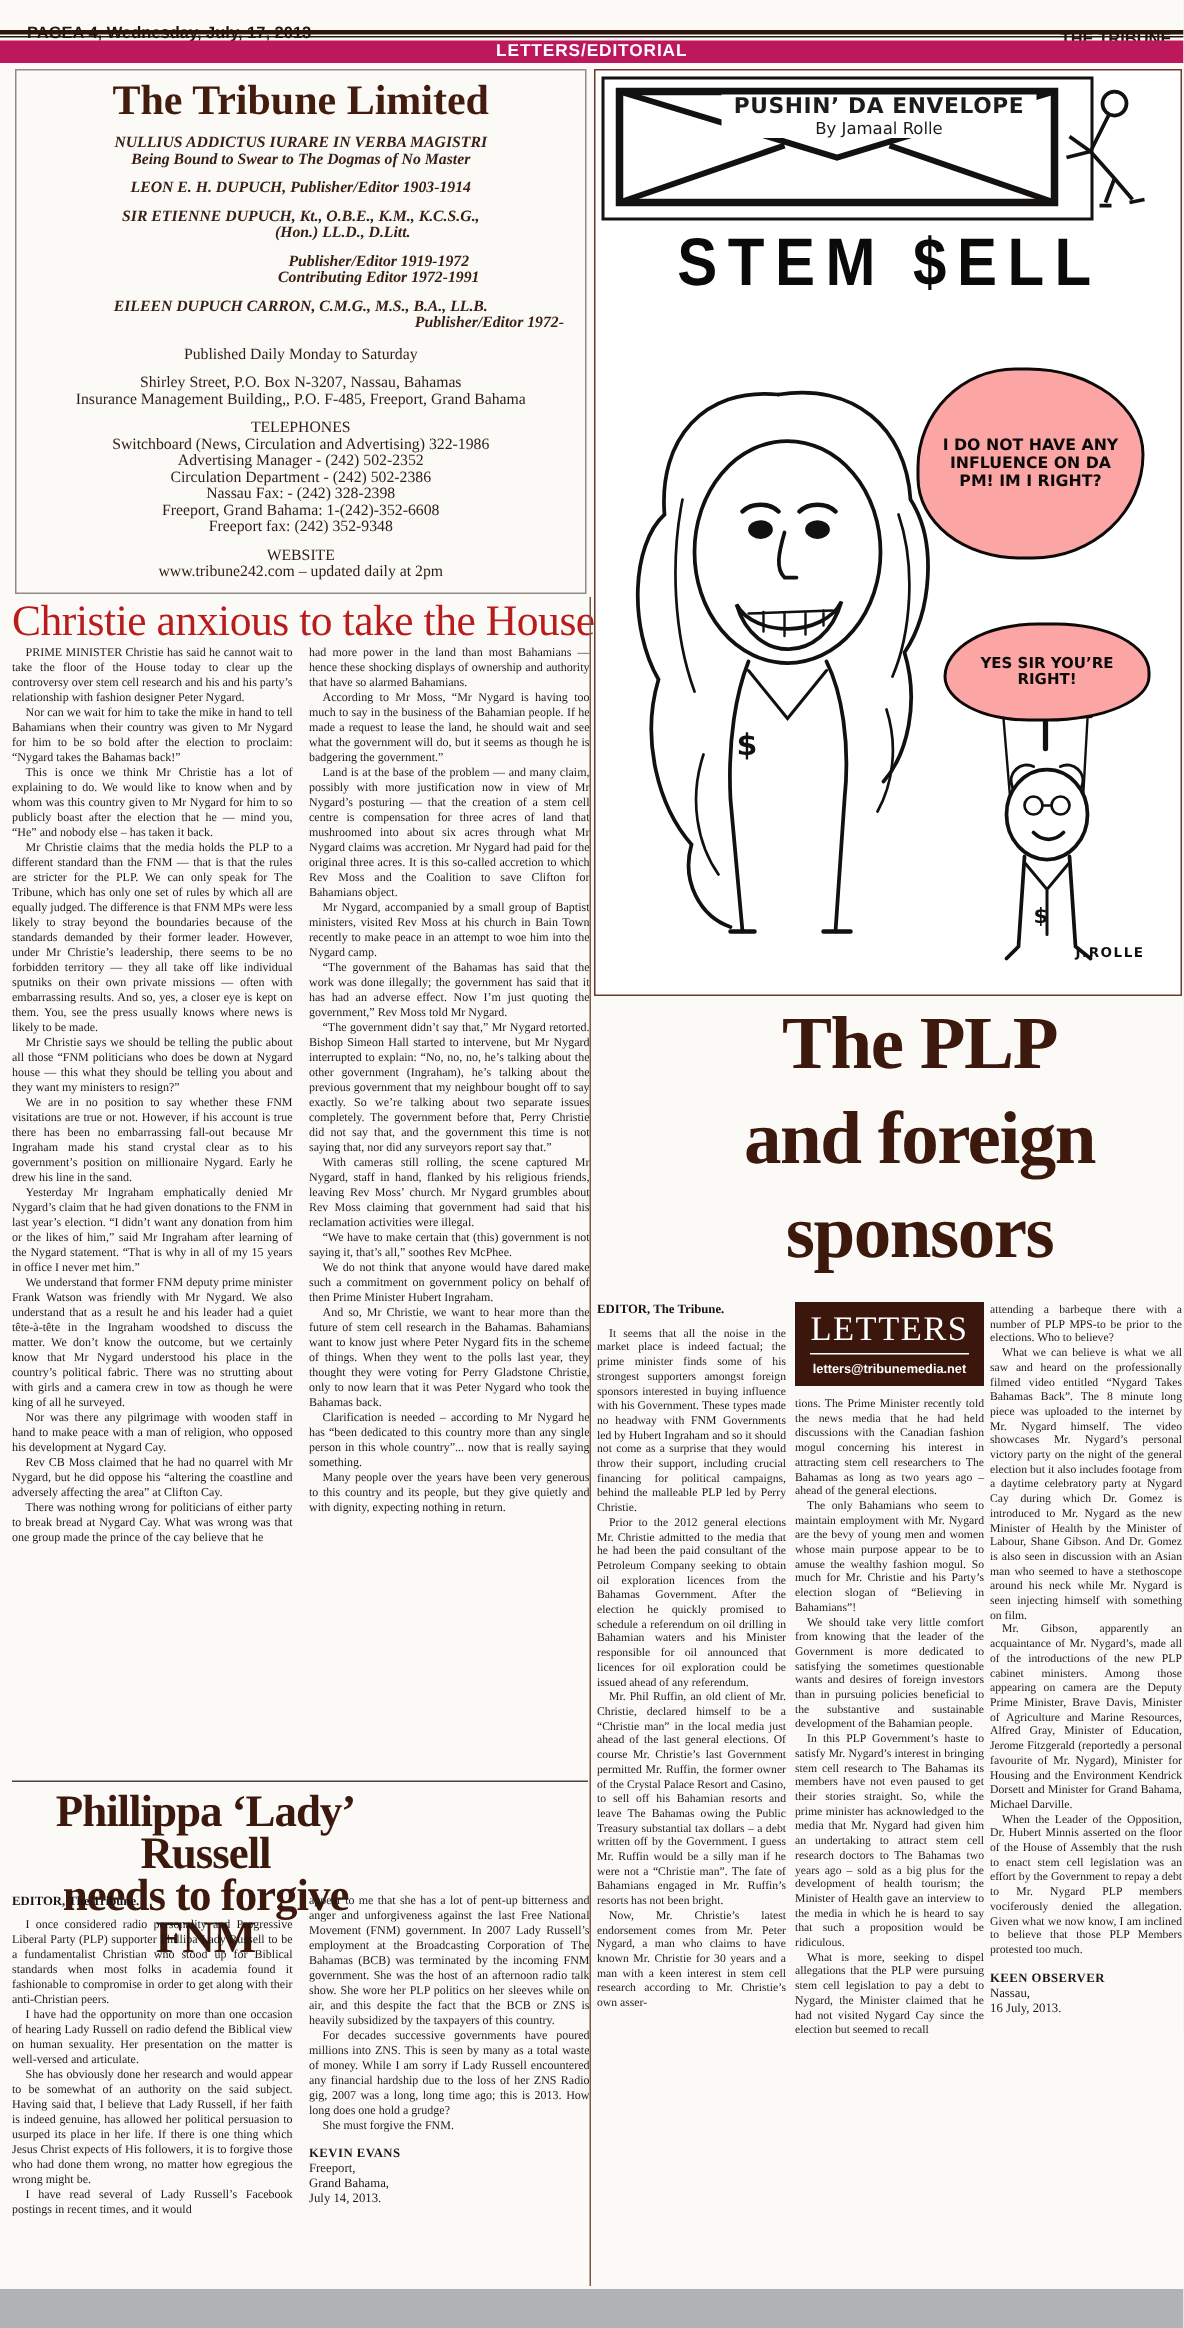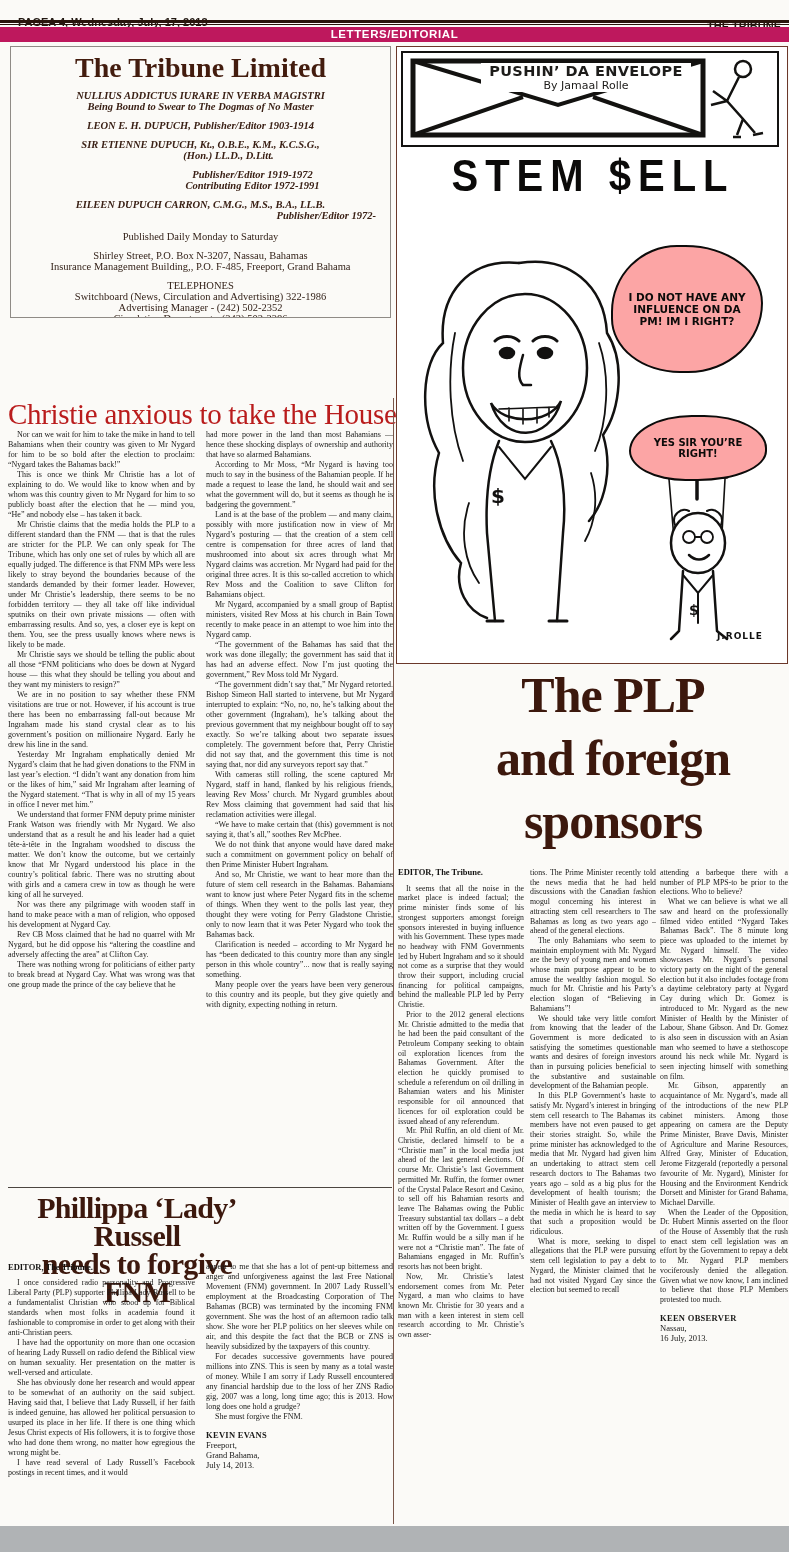--- a/index.html
+++ b/index.html
@@ -10,21 +10,21 @@
     font-family: "Liberation Serif", serif; color: #1d1c1a;
   }
   
   .hdr-left  { position:absolute; left:8px;  top:16px; font:bold 11px "Liberation Sans", sans-serif; color:#221812;margin-left:10px; }
   .hdr-right { position:absolute; right:8px; top:20px; font:bold 11px "Liberation Sans", sans-serif; color:#221812; }
   .rule-a { position:absolute; left:0; top:20px; width:789px; height:2.5px; background:#2a150c; }
   .rule-b { position:absolute; left:0; top:24px; width:789px; height:1px;  background:#2a150c; }
   .banner { position:absolute; left:0; top:27px; width:789px; height:15px; background:#be185d;
             color:#fff; font:bold 11.5px "Liberation Sans", sans-serif; text-align:center; line-height:15px; letter-spacing:.6px; }
   
-  .masthead { position:absolute; left:10px; top:46px; width:381px; height:272px;
+  .masthead { position:absolute; left:10px; top:46px; width:381px; height:350px;
               border:1px solid #8f8b86; text-align:center; color:#3a2015; padding-top:3px; overflow:hidden; }
   .mast-title { font-size:28px; font-weight:bold; color:#431c0e; margin-top:2px; }
   .m-line { font-size:10.5px; line-height:11px; font-style:italic; font-weight:bold; }
   .m-reg  { font-size:10.5px; line-height:11px; color:#2f1d14; }
   .mt6{margin-top:6px}.mt8{margin-top:8px}.mt10{margin-top:10px}
   .shift-r { position:relative; left:52px; }
   .shift-r2 { position:relative; left:28px; }
   .align-r { text-align:right; padding-right:14px; }
   .phones div { font-size:10.5px; line-height:11px; color:#2f1d14; }
   
@@ -40,21 +40,21 @@
   
   .phil-headline { position:absolute; left:8px; top:1194px; width:258px; text-align:center;
       font-size:30px; line-height:28px; font-weight:bold; letter-spacing:-0.7px; color:#3c180d; }
   .phil-cols { position:absolute; left:8px; top:1262px; width:384px; height:262px; }
   .editor-line { font-size:8.5px; font-weight:bold; margin-bottom:6px; color:#151413; }
   .sig { margin-top:8px; font-size:8.5px; line-height:10px; }
   .sig .sig-name { font-weight:bold; letter-spacing:.3px; }
   
   .cartoon-region { position:absolute; left:396px; top:46px; width:392px; height:618px;
       border:1px solid #6b382a; background:#fff; }
-  .env-box { position:absolute; left:4px; top:4px; width:378px; height:96px; border:2.5px solid #131210; }
+  .env-box { position:absolute; left:4px; top:4px; width:328px; height:96px; border:2.5px solid #131210; }
   .env-title { position:absolute; left:78px; top:10px; width:210px; text-align:center; background:#fff;
       font-family:"DejaVu Sans", sans-serif; }
   .env-title .t1 { font-size:14.5px; font-weight:900; letter-spacing:.4px; }
   .env-title .t2 { font-size:11px; }
   .stem-title { position:absolute; left:0; top:104px; width:392px; text-align:center;
       font:900 40px "Liberation Sans", sans-serif; letter-spacing:7px; color:#0b0a09; transform:scaleY(1.12); transform-origin:top; }
   .cartoon-art { position:absolute; left:2px; top:156px; width:386px; height:458px; }
   .bubble { position:absolute; background:#fca5a5; border:2.5px solid #0c0b0a; text-align:center;
       font:bold 10px "DejaVu Sans", sans-serif; color:#0c0b0a; display:flex; align-items:center; justify-content:center; padding:8px; }
   .bubble1 { left:212px; top:42px; width:152px; height:128px; border-radius:46% 54% 52% 48% / 55% 48% 58% 45%; font-size:10.5px; }
@@ -113,20 +113,21 @@
         <div>Freeport, Grand Bahama: 1-(242)-352-6608</div>
         <div>Freeport fax: (242) 352-9348</div>
       </div>
     <div class="m-reg mt8">WEBSITE</div>
     <div class="m-reg">www.tribune242.com – updated daily at 2pm</div>
   </div>
 
   <div class="christie-headline">Christie anxious to take the House floor</div>
   <div class="christie-cols">
     <div class="ncol c1">
+        <p>PRIME MINISTER Christie has said he cannot wait to take the floor of the House today to clear up the controversy over stem cell research and his and his party’s relationship with fashion designer Peter Nygard.</p>
         <p>Nor can we wait for him to take the mike in hand to tell Bahamians when their country was given to Mr Nygard for him to be so bold after the election to proclaim: “Nygard takes the Bahamas back!”</p>
         <p>This is once we think Mr Christie has a lot of explaining to do. We would like to know when and by whom was this country given to Mr Nygard for him to so publicly boast after the election that he — mind you, “He” and nobody else – has taken it back.</p>
         <p>Mr Christie claims that the media holds the PLP to a different standard than the FNM — that is that the rules are stricter for the PLP. We can only speak for The Tribune, which has only one set of rules by which all are equally judged. The difference is that FNM MPs were less likely to stray beyond the boundaries because of the standards demanded by their former leader. However, under Mr Christie’s leadership, there seems to be no forbidden territory — they all take off like individual sputniks on their own private missions — often with embarrassing results. And so, yes, a closer eye is kept on them. You, see the press usually knows where news is likely to be made.</p>
         <p>Mr Christie says we should be telling the public about all those “FNM politicians who does be down at Nygard house — this what they should be telling you about and they want my ministers to resign?”</p>
         <p>We are in no position to say whether these FNM visitations are true or not. However, if his account is true there has been no embarrassing fall-out because Mr Ingraham made his stand crystal clear as to his government’s position on millionaire Nygard. Early he drew his line in the sand.</p>
         <p>Yesterday Mr Ingraham emphatically denied Mr Nygard’s claim that he had given donations to the FNM in last year’s election. “I didn’t want any donation from him or the likes of him,” said Mr Ingraham after learning of the Nygard statement. “That is why in all of my 15 years in office I never met him.”</p>
         <p>We understand that former FNM deputy prime minister Frank Watson was friendly with Mr Nygard. We also understand that as a result he and his leader had a quiet tête-à-tête in the Ingraham woodshed to discuss the matter. We don’t know the outcome, but we certainly know that Mr Nygard understood his place in the country’s political fabric. There was no strutting about with girls and a camera crew in tow as though he were king of all he surveyed.</p>
         <p>Nor was there any pilgrimage with wooden staff in hand to make peace with a man of religion, who opposed his development at Nygard Cay.</p>
         <p>Rev CB Moss claimed that he had no quarrel with Mr Nygard, but he did oppose his “altering the coastline and adversely affecting the area” at Clifton Cay.</p>
         <p>There was nothing wrong for politicians of either party to break bread at Nygard Cay. What was wrong was that one group made the prince of the cay believe that he</p>
@@ -259,20 +260,25 @@
     <div class="lcol l1">
       <div class="editor-line">EDITOR, The Tribune.</div>
       <div>
           <p>It seems that all the noise in the market place is indeed factual; the prime minister finds some of his strongest supporters amongst foreign sponsors interested in buying influence with his Government. These types made no headway with FNM Governments led by Hubert Ingraham and so it should not come as a surprise that they would throw their support, including crucial financing for political campaigns, behind the malleable PLP led by Perry Christie.</p>
           <p>Prior to the 2012 general elections Mr. Christie admitted to the media that he had been the paid consultant of the Petroleum Company seeking to obtain oil exploration licences from the Bahamas Government. After the election he quickly promised to schedule a referendum on oil drilling in Bahamian waters and his Minister responsible for oil announced that licences for oil exploration could be issued ahead of any referendum.</p>
           <p>Mr. Phil Ruffin, an old client of Mr. Christie, declared himself to be a “Christie man” in the local media just ahead of the last general elections. Of course Mr. Christie’s last Government permitted Mr. Ruffin, the former owner of the Crystal Palace Resort and Casino, to sell off his Bahamian resorts and leave The Bahamas owing the Public Treasury substantial tax dollars – a debt written off by the Government. I guess Mr. Ruffin would be a silly man if he were not a “Christie man”. The fate of Bahamians engaged in Mr. Ruffin’s resorts has not been bright.</p>
           <p>Now, Mr. Christie’s latest endorsement comes from Mr. Peter Nygard, a man who claims to have known Mr. Christie for 30 years and a man with a keen interest in stem cell research according to Mr. Christie’s own asser-</p>
         </div>
     </div>
     <div class="lcol l2 noindent-first">
+      <div class="letters-box">
+        <div class="lt">LETTERS</div>
+        <div class="lrule"></div>
+        <div class="le">letters@tribunemedia.net</div>
+      </div>
       <div>
           <p>tions. The Prime Minister recently told the news media that he had held discussions with the Canadian fashion mogul concerning his interest in attracting stem cell researchers to The Bahamas as long as two years ago – ahead of the general elections.</p>
           <p>The only Bahamians who seem to maintain employment with Mr. Nygard are the bevy of young men and women whose main purpose appear to be to amuse the wealthy fashion mogul. So much for Mr. Christie and his Party’s election slogan of “Believing in Bahamians”!</p>
           <p>We should take very little comfort from knowing that the leader of the Government is more dedicated to satisfying the sometimes questionable wants and desires of foreign investors than in pursuing policies beneficial to the substantive and sustainable development of the Bahamian people.</p>
           <p>In this PLP Government’s haste to satisfy Mr. Nygard’s interest in bringing stem cell research to The Bahamas its members have not even paused to get their stories straight. So, while the prime minister has acknowledged to the media that Mr. Nygard had given him an undertaking to attract stem cell research doctors to The Bahamas two years ago – sold as a big plus for the development of health tourism; the Minister of Health gave an interview to the media in which he is heard to say that such a proposition would be ridiculous.</p>
           <p>What is more, seeking to dispel allegations that the PLP were pursuing stem cell legislation to pay a debt to Nygard, the Minister claimed that he had not visited Nygard Cay since the election but seemed to recall</p>
         </div>
     </div>
     <div class="lcol l3 noindent-first">
       <div>

